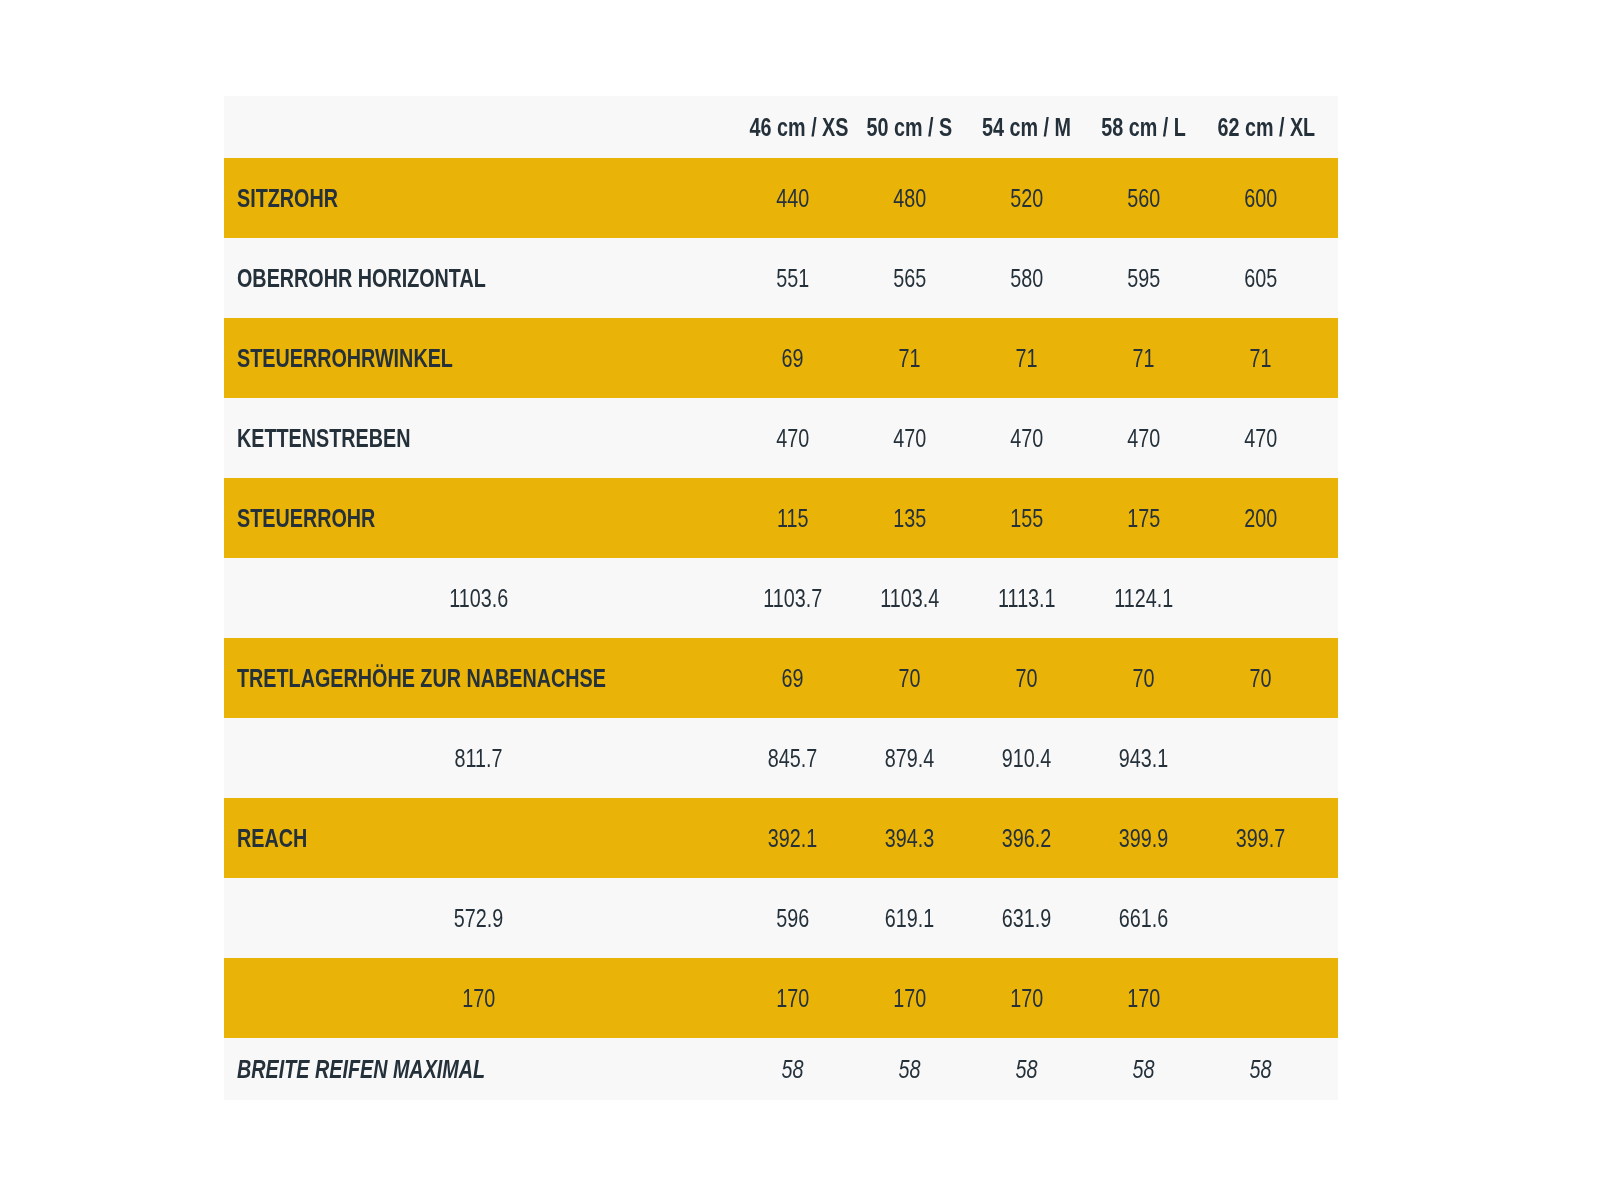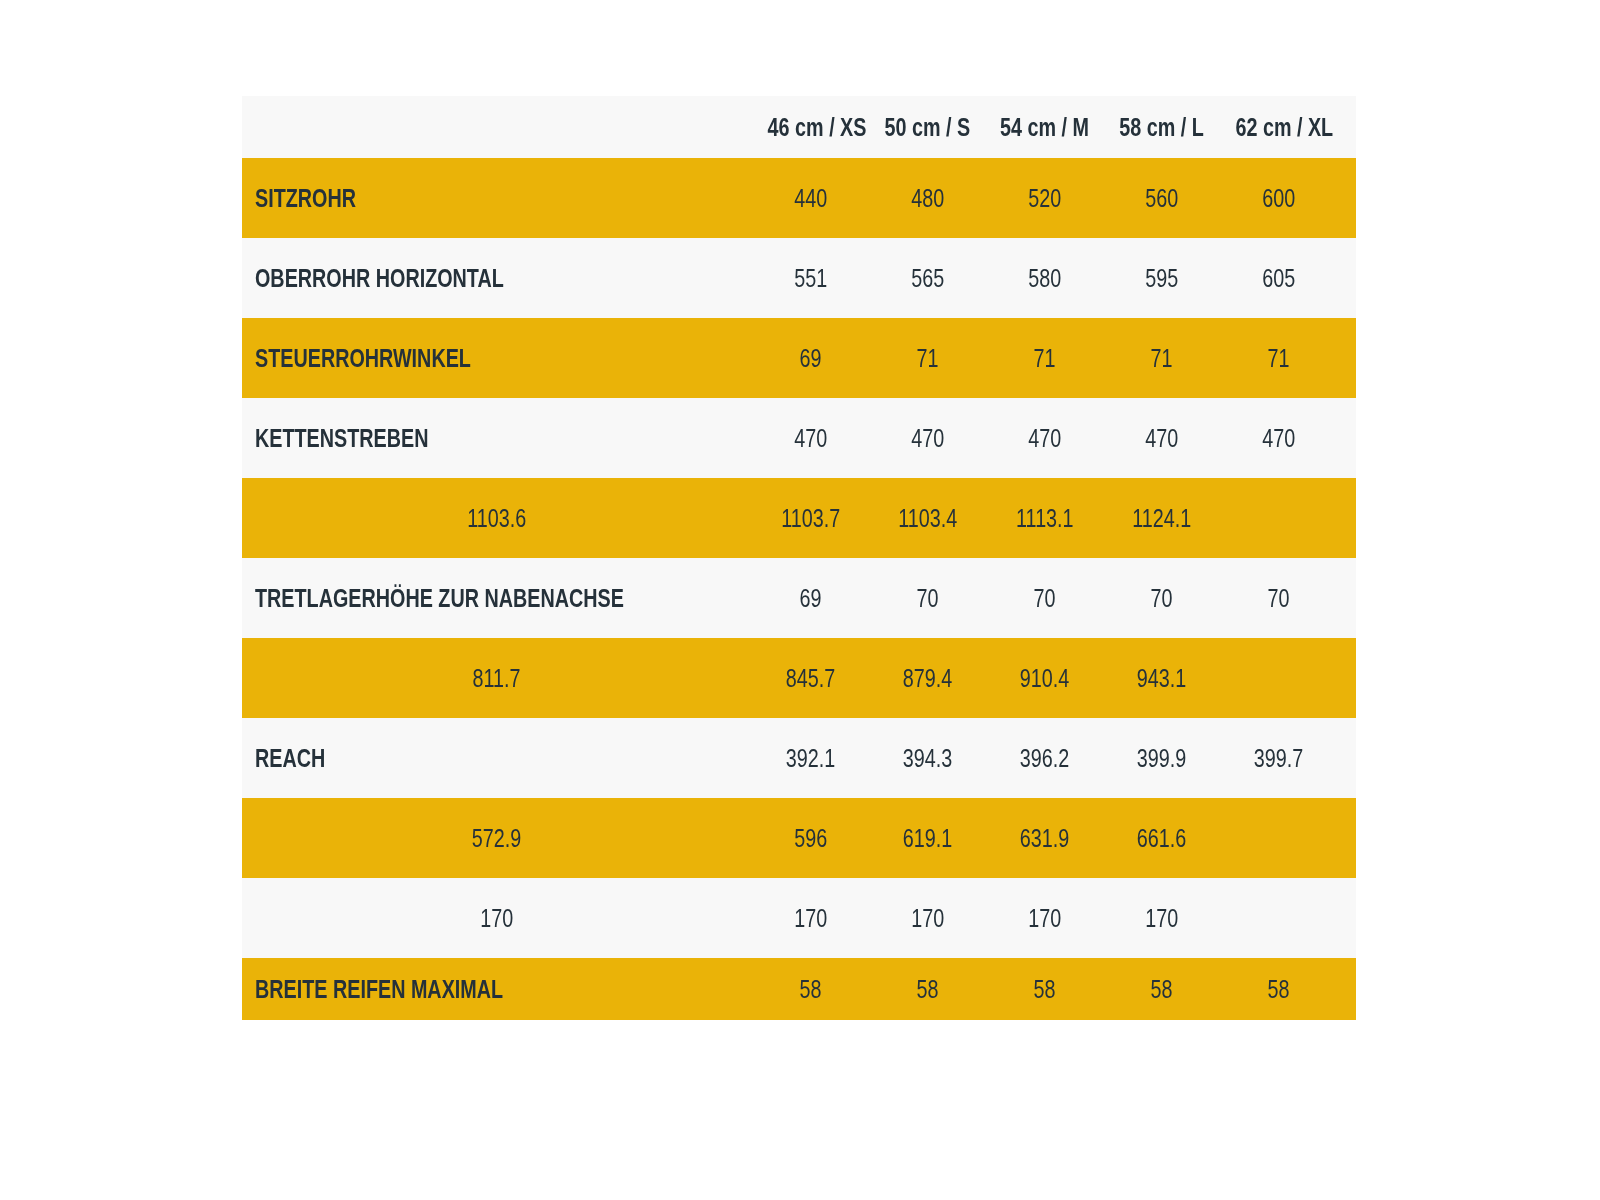--- a/index.html
+++ b/index.html
@@ -7,35 +7,35 @@
   .page {
     position: relative;
     width: 1600px;
     height: 1200px;
     background: #ffffff;
     overflow: hidden;
     font-family: "Liberation Sans", sans-serif;
   }
   .geo-table {
     position: absolute;
-    left: 242px;
+    left: 224px;
     top: 96px;
     width: 1114px;
   }
   .row {
     display: grid;
     grid-template-columns: 510px repeat(5, 117px);
     align-items: center;
     height: 80px;
     background: #eab308;
   }
   
   .row:nth-child(odd) { background: #f8f8f8; }
   .row.header { height: 62px; }
-  .row:last-child { height: 62px; }
+  .row:last-child { height: 62px; font-style: italic; }
   .cell {
     color: #25313a;
     font-size: 26px;
     line-height: 1;
     white-space: nowrap;
     overflow: visible;
   }
   .label-cell { padding-left: 13px; font-weight: bold; }
   .value-cell { text-align: center; }
   .header .value-cell { font-weight: bold; }
@@ -85,20 +85,28 @@
       </div>
       <div class="row">
         <div class="cell label-cell"><span class="t">KETTENSTREBEN</span></div>
         <div class="cell value-cell"><span class="t">470</span></div>
         <div class="cell value-cell"><span class="t">470</span></div>
         <div class="cell value-cell"><span class="t">470</span></div>
         <div class="cell value-cell"><span class="t">470</span></div>
         <div class="cell value-cell"><span class="t">470</span></div>
       </div>
       <div class="row">
+        <div class="cell label-cell"><span class="t">STEUERROHR</span></div>
+        <div class="cell value-cell"><span class="t">115</span></div>
+        <div class="cell value-cell"><span class="t">135</span></div>
+        <div class="cell value-cell"><span class="t">155</span></div>
+        <div class="cell value-cell"><span class="t">175</span></div>
+        <div class="cell value-cell"><span class="t">200</span></div>
+      </div>
+      <div class="row">
         <div class="cell value-cell"><span class="t">1103.6</span></div>
         <div class="cell value-cell"><span class="t">1103.7</span></div>
         <div class="cell value-cell"><span class="t">1103.4</span></div>
         <div class="cell value-cell"><span class="t">1113.1</span></div>
         <div class="cell value-cell"><span class="t">1124.1</span></div>
       </div>
       <div class="row">
         <div class="cell label-cell"><span class="t">TRETLAGERHÖHE ZUR NABENACHSE</span></div>
         <div class="cell value-cell"><span class="t">69</span></div>
         <div class="cell value-cell"><span class="t">70</span></div>

